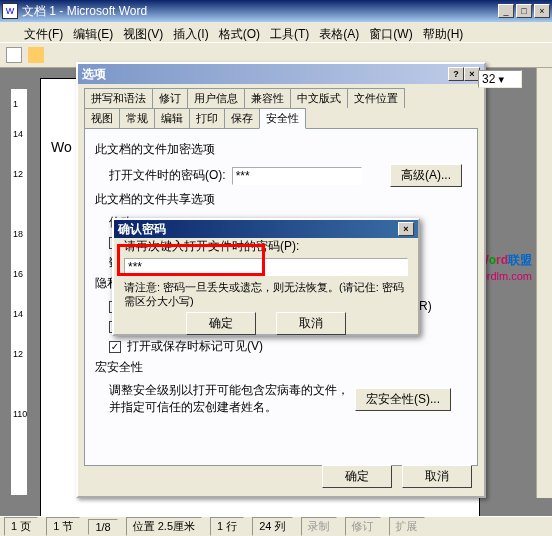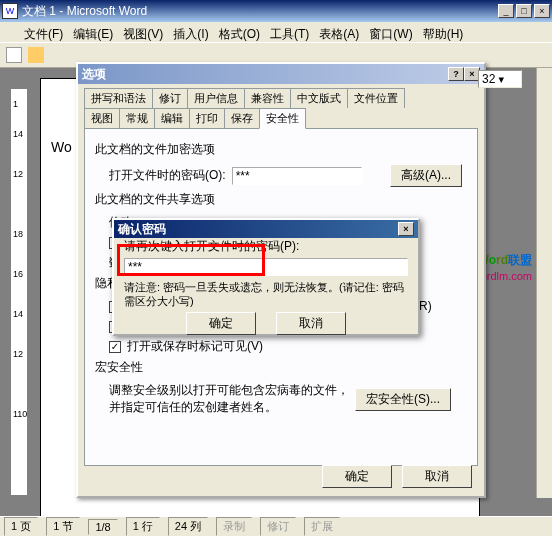--- a/index.html
+++ b/index.html
@@ -11,21 +11,21 @@
 .winbtn{width:16px;height:14px;background:#d4d0c8;border:1px solid #fff;border-right-color:#404040;border-bottom-color:#404040;font-size:9px;text-align:center;line-height:12px;color:#000;}
 .menubar{height:20px;background:#ece9d8;display:flex;padding:2px 20px;}
 .menuitem{padding:2px 4px;margin-right:2px;}
 .toolbar{height:26px;background:#ece9d8;border-top:1px solid #fff;border-bottom:1px solid #aca899;display:flex;align-items:center;padding:2px 6px;gap:6px;}
 .tbicon{width:16px;height:16px;border:1px solid transparent;}
 .doc-area{position:absolute;left:0;top:68px;right:0;bottom:20px;background:#808080;}
 .ruler-v{position:absolute;left:10px;top:20px;width:18px;bottom:20px;background:#fff;border:1px solid #808080;}
 .ruler-v .tick{position:absolute;left:2px;font-size:9px;color:#000;}
 .page{position:absolute;left:40px;top:10px;width:440px;height:460px;background:#fff;border:1px solid #000;}
 .watermark{position:absolute;right:20px;top:250px;font-size:16px;font-weight:bold;}
-.watermark .w1{color:#4d7c0f;}
+.watermark .w1{color:#be185d;}
 .watermark .w2{color:#009900;}
 .watermark .w3{color:#0066cc;}
 .watermark-url{position:absolute;right:20px;top:270px;color:#cc0066;font-size:11px;}
 .statusbar{position:absolute;bottom:0;left:0;right:0;height:20px;background:#ece9d8;border-top:1px solid #fff;display:flex;align-items:center;padding:0 4px;gap:8px;}
 .statusbar span{border:1px inset #ece9d8;padding:1px 6px;font-size:11px;}
 
 .dialog{position:absolute;left:76px;top:62px;width:410px;height:436px;background:#ece9d8;border:2px outset #fff;box-shadow:2px 2px 4px rgba(0,0,0,0.4);}
 .dlg-title{height:20px;background:linear-gradient(90deg,#7b97c8,#c0cde8);color:#fff;display:flex;align-items:center;padding:0 4px;font-weight:bold;}
 .dlg-title .t{flex:1;}
 .tabs{display:flex;flex-wrap:wrap;margin:4px 6px 0;}
@@ -190,18 +190,19 @@
     </div>
   </div>
 </div>
 
 <div class="redbox"></div>
 
 <div class="statusbar">
   <span>1 页</span>
   <span>1 节</span>
   <span>1/8</span>
+  <span>位置 2.5厘米</span>
   <span>1 行</span>
   <span>24 列</span>
   <span style="color:#999">录制</span>
   <span style="color:#999">修订</span>
   <span style="color:#999">扩展</span>
 </div>
 
 </body></html>

